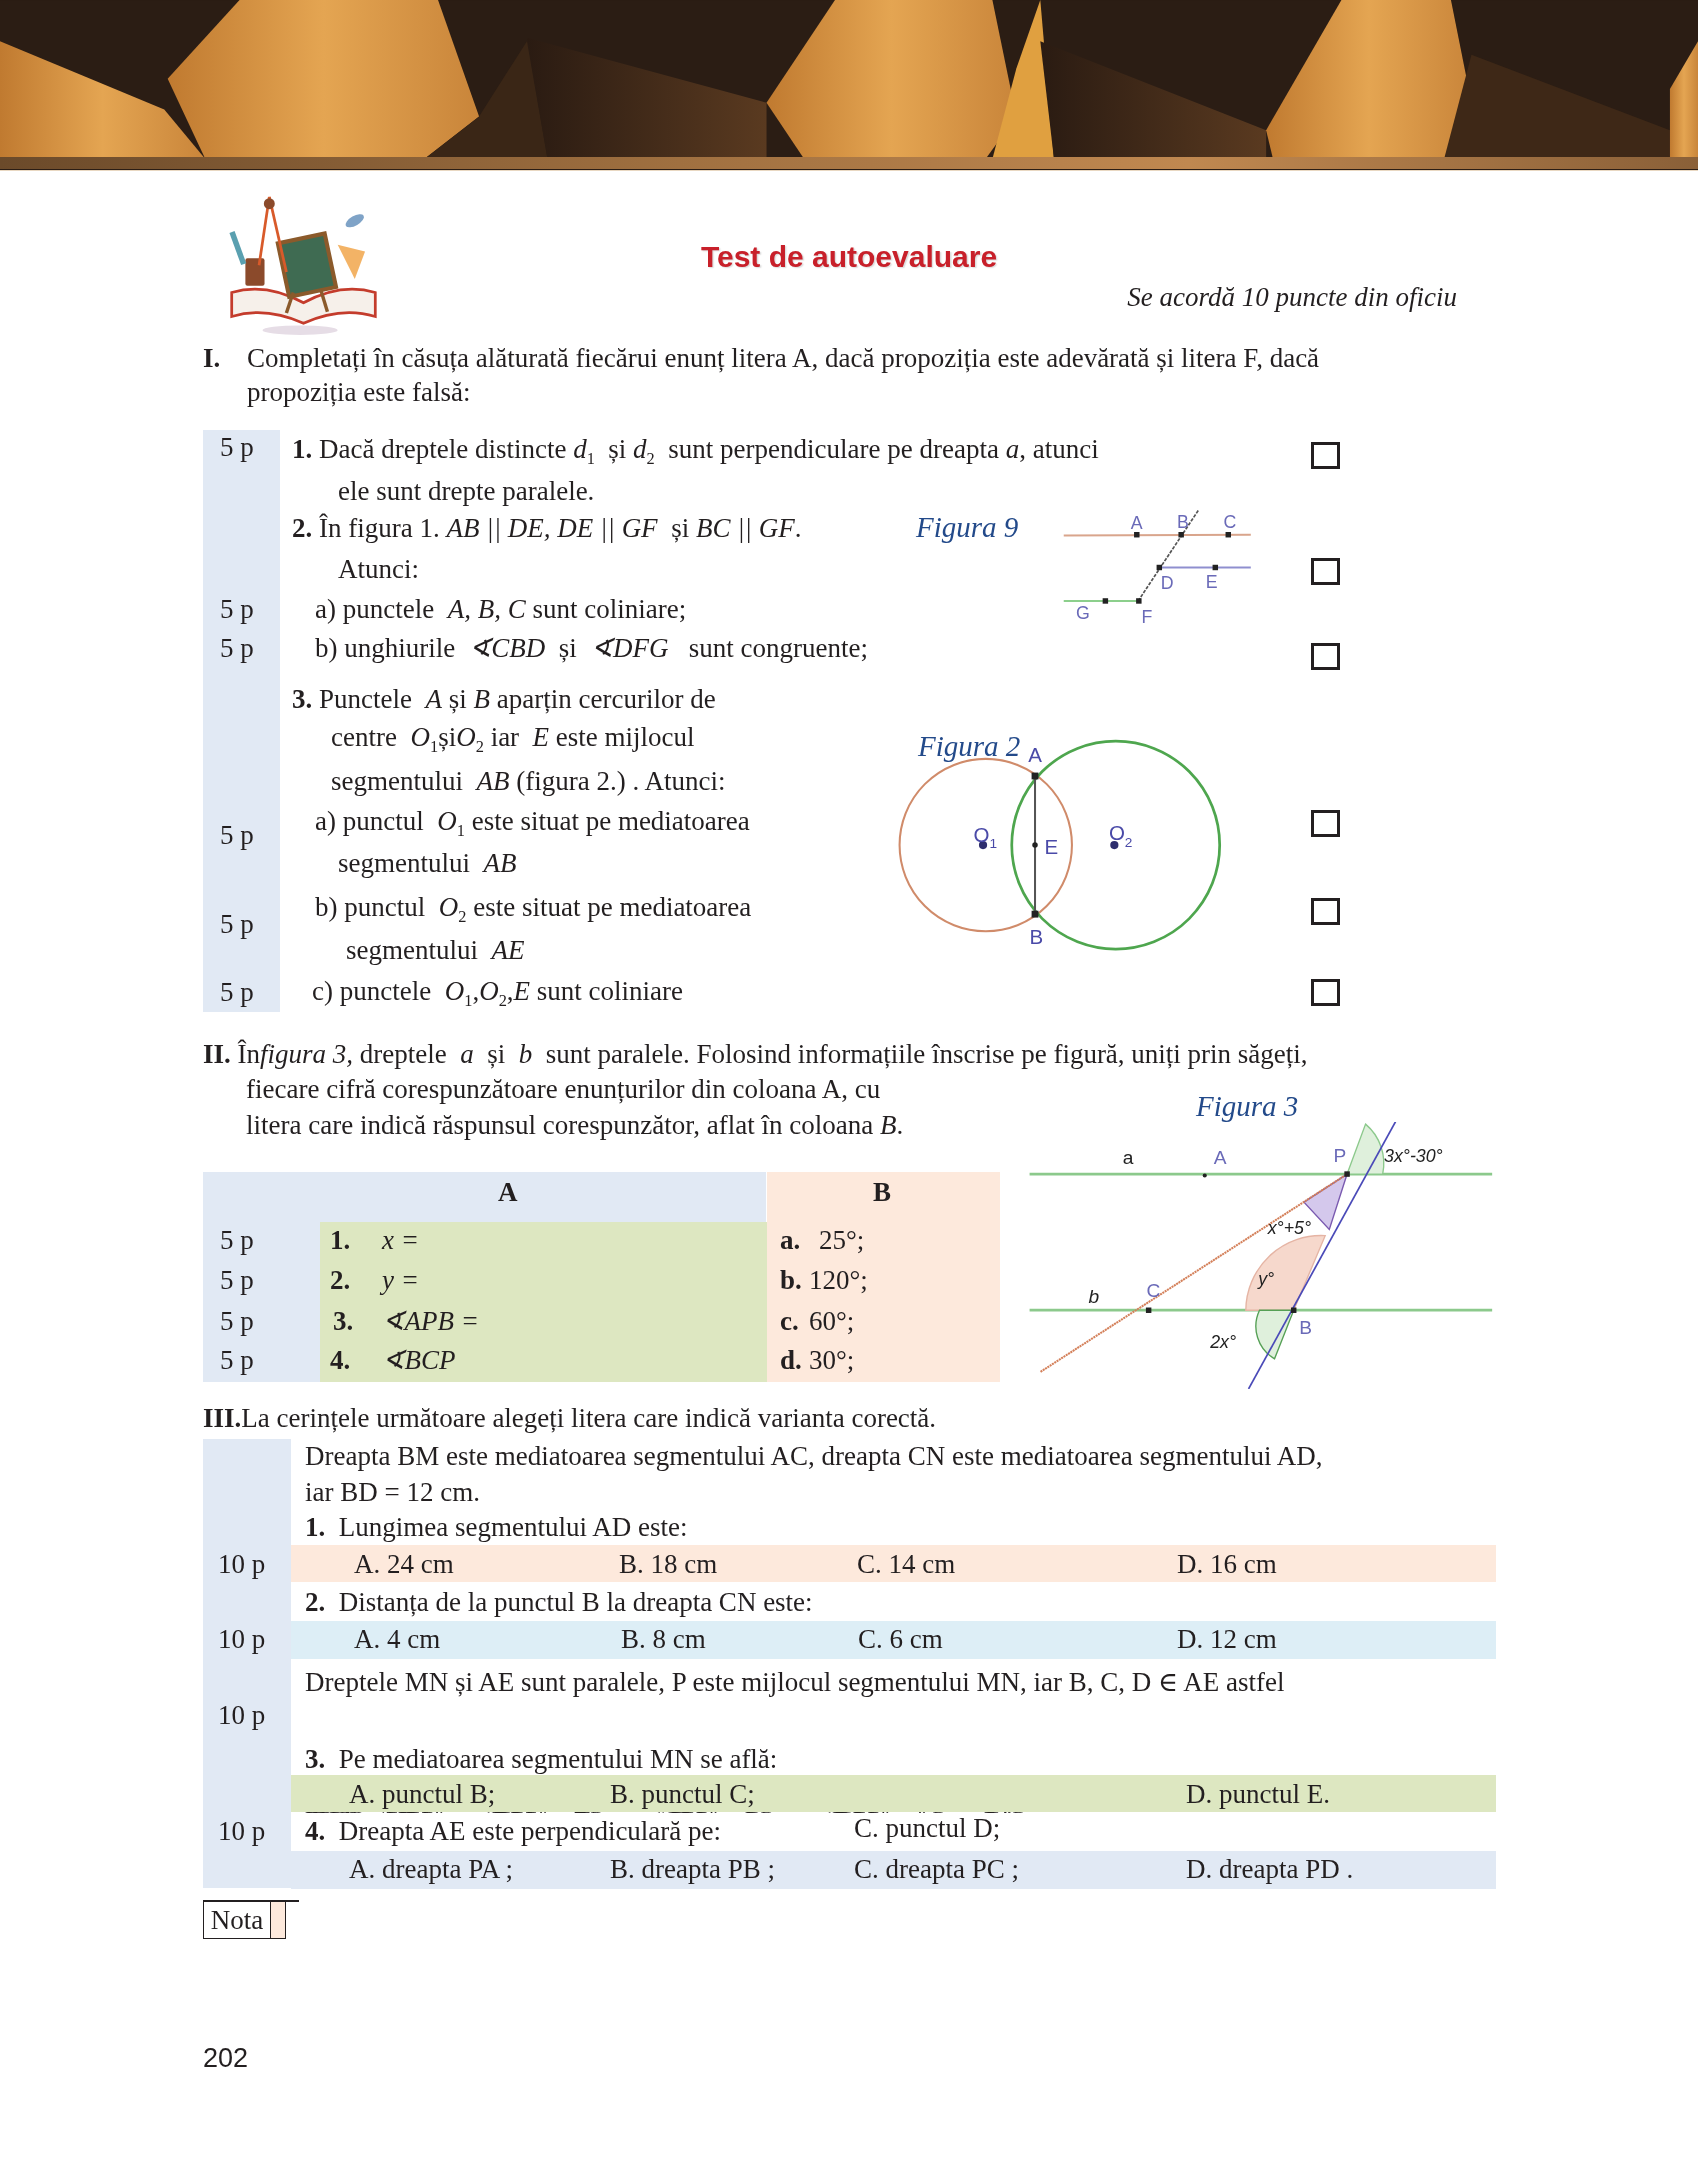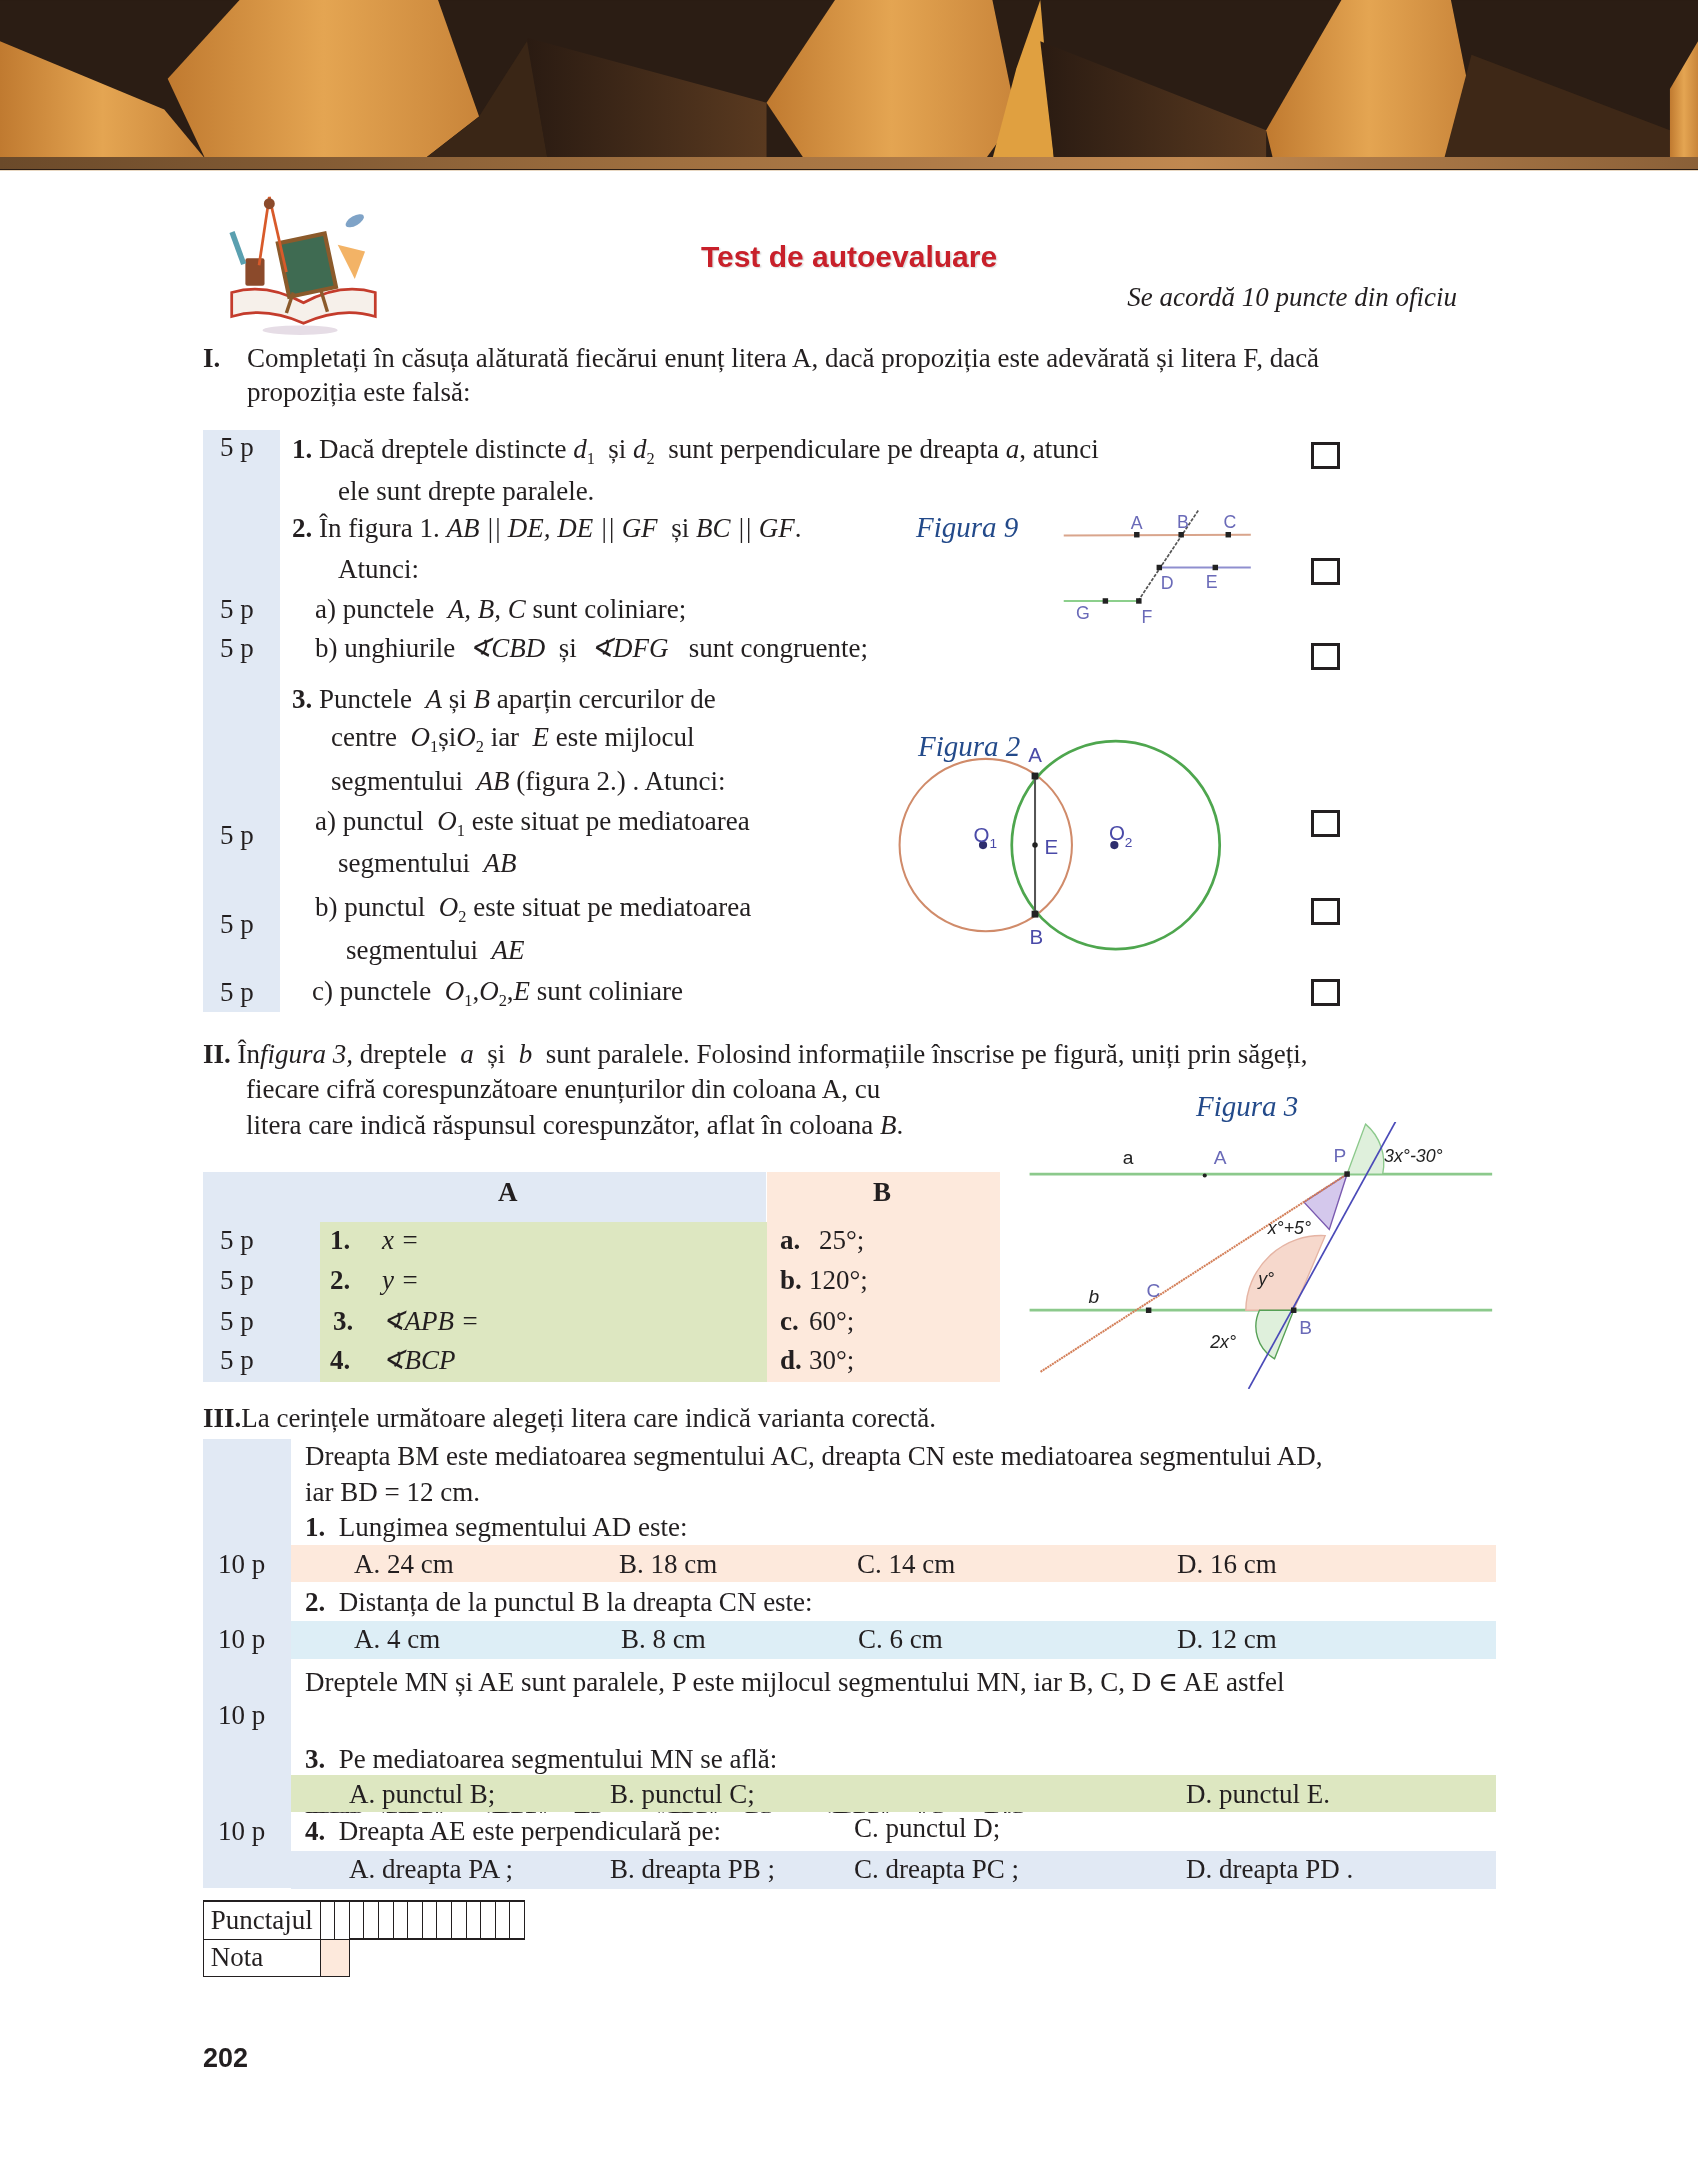--- a/index.html
+++ b/index.html
@@ -31,21 +31,21 @@
   .checkbox{width:23px;height:20.5px;border:3.4px solid #231f20;background:#fff;box-sizing:content-box;}
 
   .fig-label{font-style:italic;color:#234a8a;font-size:29px;}
 
   
   #score-table{left:203px;top:1900px;border-collapse:collapse;font-size:27px;}
   #score-table td{border:1.4px solid #231f20;height:36px;padding:0 6.8px;white-space:nowrap;}
   #score-table tr:first-child td{border-top:2.1px solid #231f20;}
   #score-table .nota-cell{background:#fde9dc;}
 
-  #page-number{left:203px;top:2043px;font-family:"Liberation Sans","DejaVu Sans",sans-serif;font-weight:bold;font-size:27px;}
+  #page-number{left:203px;top:2043px;font-family:"Liberation Sans","DejaVu Sans",sans-serif;font-weight:normal;font-size:27px;}
 
   .overlap{position:relative;display:inline-block;}
   .overlap .l2{position:absolute;left:0;top:0;}
 </style>
 </head>
 <body>
 
 <div id="banner" class="abs">
   <svg width="1698" height="159" viewBox="0 0 2481 232">
     <defs>
@@ -370,37 +370,20 @@
 </div>
 <div class="abs blue-strip" style="left:291px;top:1851px;width:1205px;height:38px;"></div>
 <div class="abs txt" style="left:349px;top:1853px;">A.   dreapta  PA ;</div>
 <div class="abs txt" style="left:610px;top:1853px;">B.  dreapta  PB ;</div>
 <div class="abs txt" style="left:854px;top:1853px;">C.  dreapta  PC ;</div>
 <div class="abs txt" style="left:1186px;top:1853px;">D.  dreapta  PD .</div>
 
 <table id="score-table" class="abs">
   <tbody>
   <tr>
-    <td>Punctajul</td>
-    <td></td>
-    <td></td>
-    <td></td>
-    <td></td>
-    <td></td>
-    <td></td>
-    <td></td>
-    <td></td>
-    <td></td>
-    <td></td>
-    <td></td>
-    <td></td>
-    <td></td>
-    <td></td>
-  </tr>
-  <tr>
     <td>Nota</td>
     <td colspan="2" class="nota-cell"></td>
     <td colspan="12" style="border:none;border-top:2.1px solid #231f20;"></td>
   </tr>
 </tbody>
   </table>
 
 <div id="page-number" class="abs">202</div>
 
 

